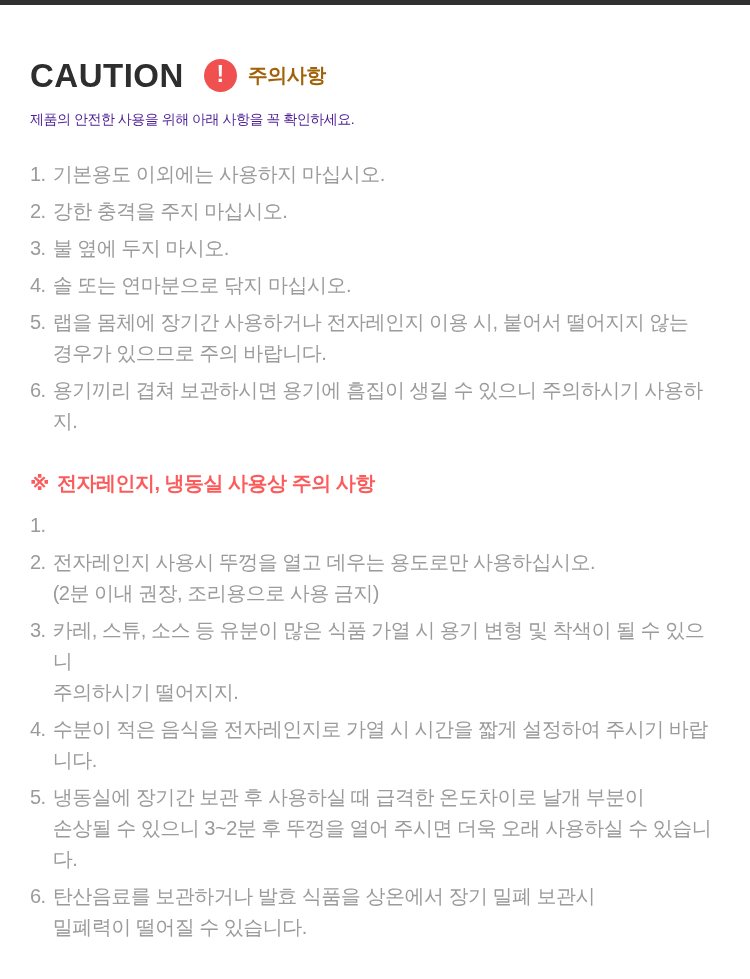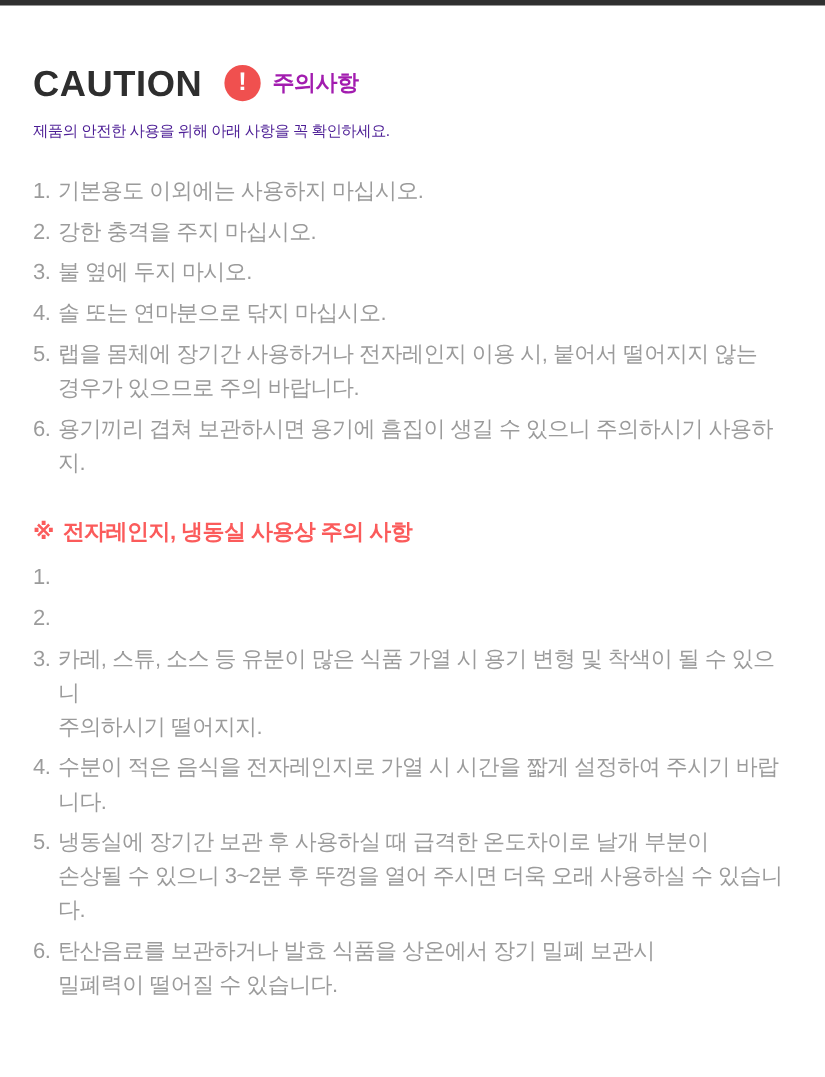--- a/index.html
+++ b/index.html
@@ -39,21 +39,21 @@
     justify-content: center;
     font-size: 23px;
     font-weight: 700;
     margin-left: 20px;
     line-height: 1;
     padding-bottom: 2px;
   }
   .badge-label {
     font-size: 20px;
     font-weight: 700;
-    color: #a21caf;
+    color: #a16207;
     margin-left: 11px;
     letter-spacing: -0.5px;
   }
   .intro {
     margin-top: 19px;
     font-size: 14px;
     font-weight: 500;
     color: #4c1d95;
     letter-spacing: -0.5px;
   }
@@ -127,20 +127,22 @@
   <div class="section-heading">
     <span class="mark">※</span><span>전자레인지, 냉동실 사용상 주의 사항</span>
   </div>
 
   <div class="list second">
     <div class="list-item">
       <span class="num">1.</span>
     </div>
     <div class="list-item">
       <span class="num">2.</span>
+      <span class="txt">전자레인지 사용시 뚜껑을 열고 데우는 용도로만 사용하십시오.
+(2분 이내 권장, 조리용으로 사용 금지)</span>
     </div>
     <div class="list-item">
       <span class="num">3.</span>
       <span class="txt">카레, 스튜, 소스 등 유분이 많은 식품 가열 시 용기 변형 및 착색이 될 수 있으니
 주의하시기 떨어지지.</span>
     </div>
     <div class="list-item">
       <span class="num">4.</span>
       <span class="txt">수분이 적은 음식을 전자레인지로 가열 시 시간을 짧게 설정하여 주시기 바랍니다.</span>
     </div>

